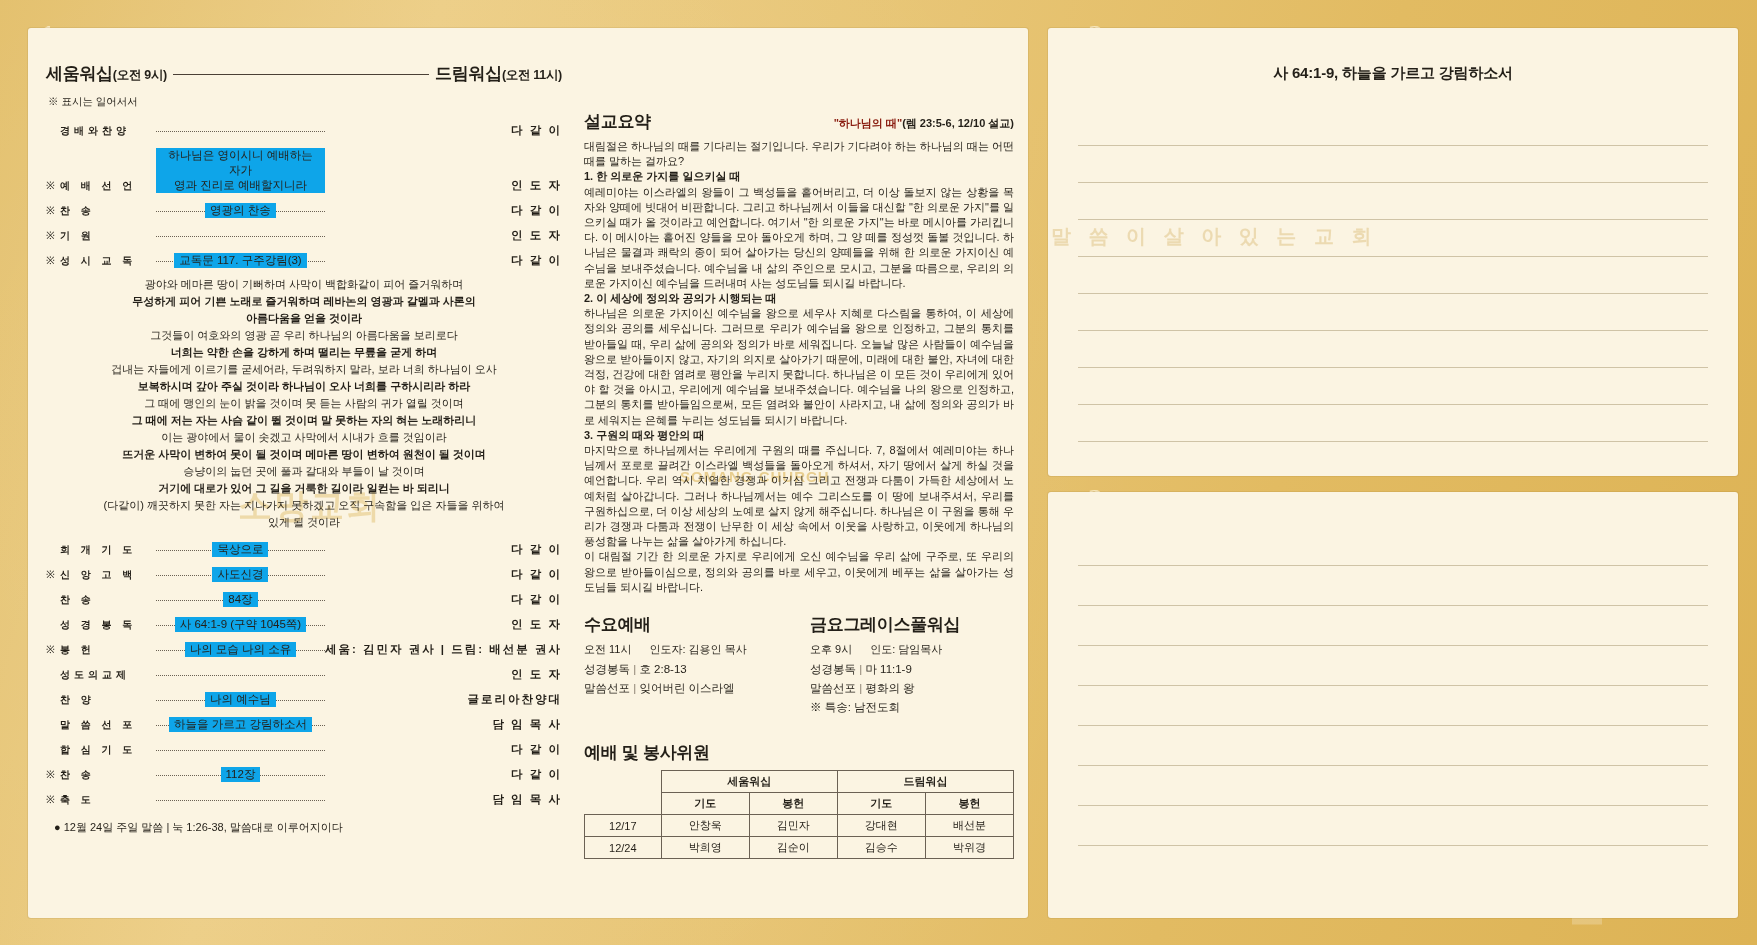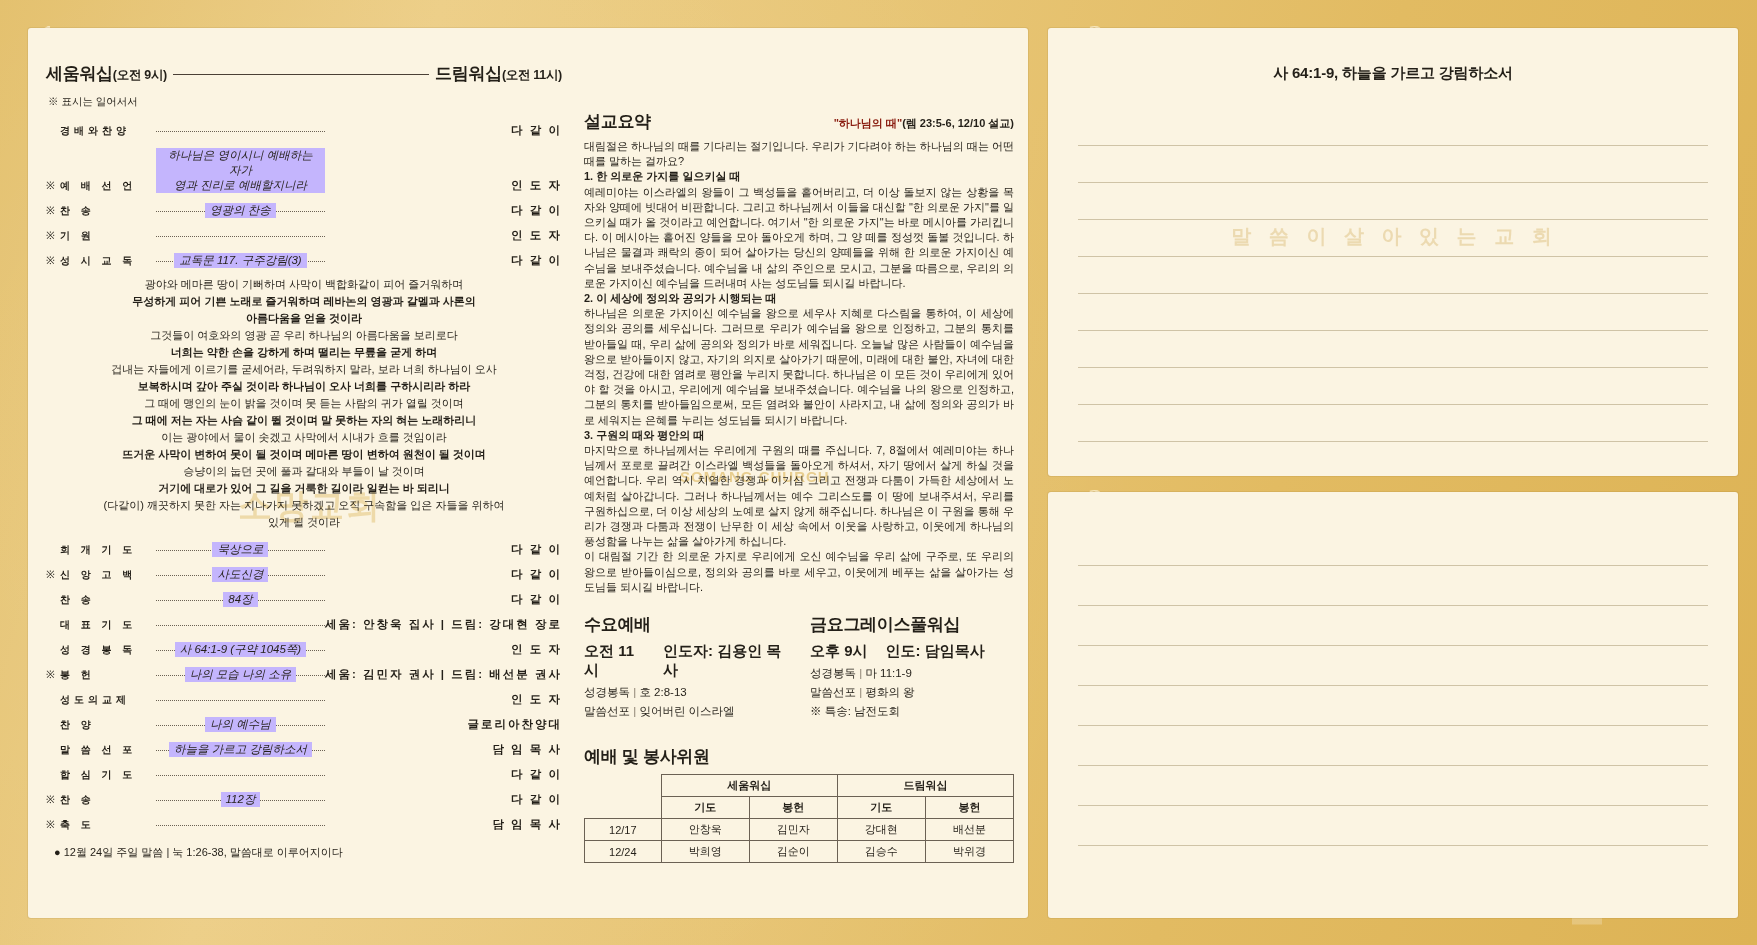--- a/index.html
+++ b/index.html
@@ -82,21 +82,21 @@
   table.order td { vertical-align:baseline; padding:0; }
   .mk { width:14px; font-size:10.5px; text-align:left; }
   .ttl {
     width:96px; font-size:10px; font-weight:bold;
     letter-spacing:4px; white-space:nowrap;
   }
   .mid {
     font-size:11.5px; text-align:center; position:relative;
     padding:0 4px;
   }
-  .mid .inner { display:inline-block; background:#c4b5fd; padding:0 5px; position:relative; z-index:1;font-style:italic;}
+  .mid .inner { display:inline-block; background:#0ea5e9; padding:0 5px; position:relative; z-index:1;}
   .lead { position:relative; }
   .lead:before {
     content:""; position:absolute; left:0; right:0; top:50%;
     border-top:1px dotted #6b6154;
   }
   .who {
     width:108px; font-size:11.5px; font-weight:bold; text-align:right;
     white-space:nowrap; letter-spacing:2px;
   }
   tr.row td { padding-top:5px; padding-bottom:5px; }
@@ -117,37 +117,37 @@
   .sermon-head .ref { font-size:11px; font-weight:bold; }
   .sermon-head .ref b { color:#8a1d10; }
   .body-text { font-size:11px; line-height:15.2px; text-align:justify; }
   .body-text p { margin:0 0 0 0; }
   .body-text .h { font-weight:bold; }
 
   .two-col { display:flex; gap:22px; margin-top:18px; }
   .two-col > div { flex:1; }
   .mini-line { font-size:11.5px; margin:4px 0; }
   .mini-line .sep { color:#8b8070; }
-  .mini-row { display:flex; gap:18px; font-size:15px; margin:5px 0;font-weight:bold;}
+  .mini-row { display:flex; gap:18px; font-size:11px; margin:5px 0;}
 
   table.duty { border-collapse:collapse; font-size:11px; margin-top:6px; width:100%;}
   table.duty th, table.duty td {
     border:1px solid #6b6154; padding:3px 4px; text-align:center; font-weight:normal;
   }
   table.duty th { font-weight:bold; }
   table.duty .nb { border:none; }
 
   
   .rp-inner { padding:36px 30px; }
   .rp-title { text-align:center; font-size:15px; font-weight:bold; letter-spacing:-0.2px; margin-bottom:26px;}
   .lines { }
   .lines .ln { border-bottom:1px solid #cfc3a6; height:37px; }
   #right-bottom .lines .ln { height:40px; }
   .rp-wm {
-    position:absolute; left:3px; right:0; text-align:center;
+    position:absolute; left:3px; right:0; 
     font-size:20px; letter-spacing:6px; font-weight:bold;
     color:rgba(214,176,96,0.38);
   }
 </style>
 </head>
 <body>
 
 <div class="bg-grad"></div>
 
 <div class="sect-num" id="num1">
@@ -256,26 +256,20 @@
           <td class="mk">※</td>
           <td class="ttl">신 앙 고 백</td>
           <td class="mid lead"><span class="inner">사도신경</span></td>
           <td class="who">다     같     이</td>
         </tr>
         <tr class="row">
           <td class="mk"></td>
           <td class="ttl">찬        송</td>
           <td class="mid lead"><span class="inner">84장</span></td>
           <td class="who">다     같     이</td>
-        </tr>
-        <tr class="row">
-          <td class="mk"></td>
-          <td class="ttl">대 표 기 도</td>
-          <td class="mid lead"><span class="inner"></span></td>
-          <td class="who" style="width:200px">세움: 안창욱 집사 | 드림: 강대현 장로</td>
         </tr>
         <tr class="row">
           <td class="mk"></td>
           <td class="ttl">성 경 봉 독</td>
           <td class="mid lead"><span class="inner">사 64:1-9  (구약 1045쪽)</span></td>
           <td class="who">인     도     자</td>
         </tr>
         <tr class="row">
           <td class="mk">※</td>
           <td class="ttl">봉        헌</td>

